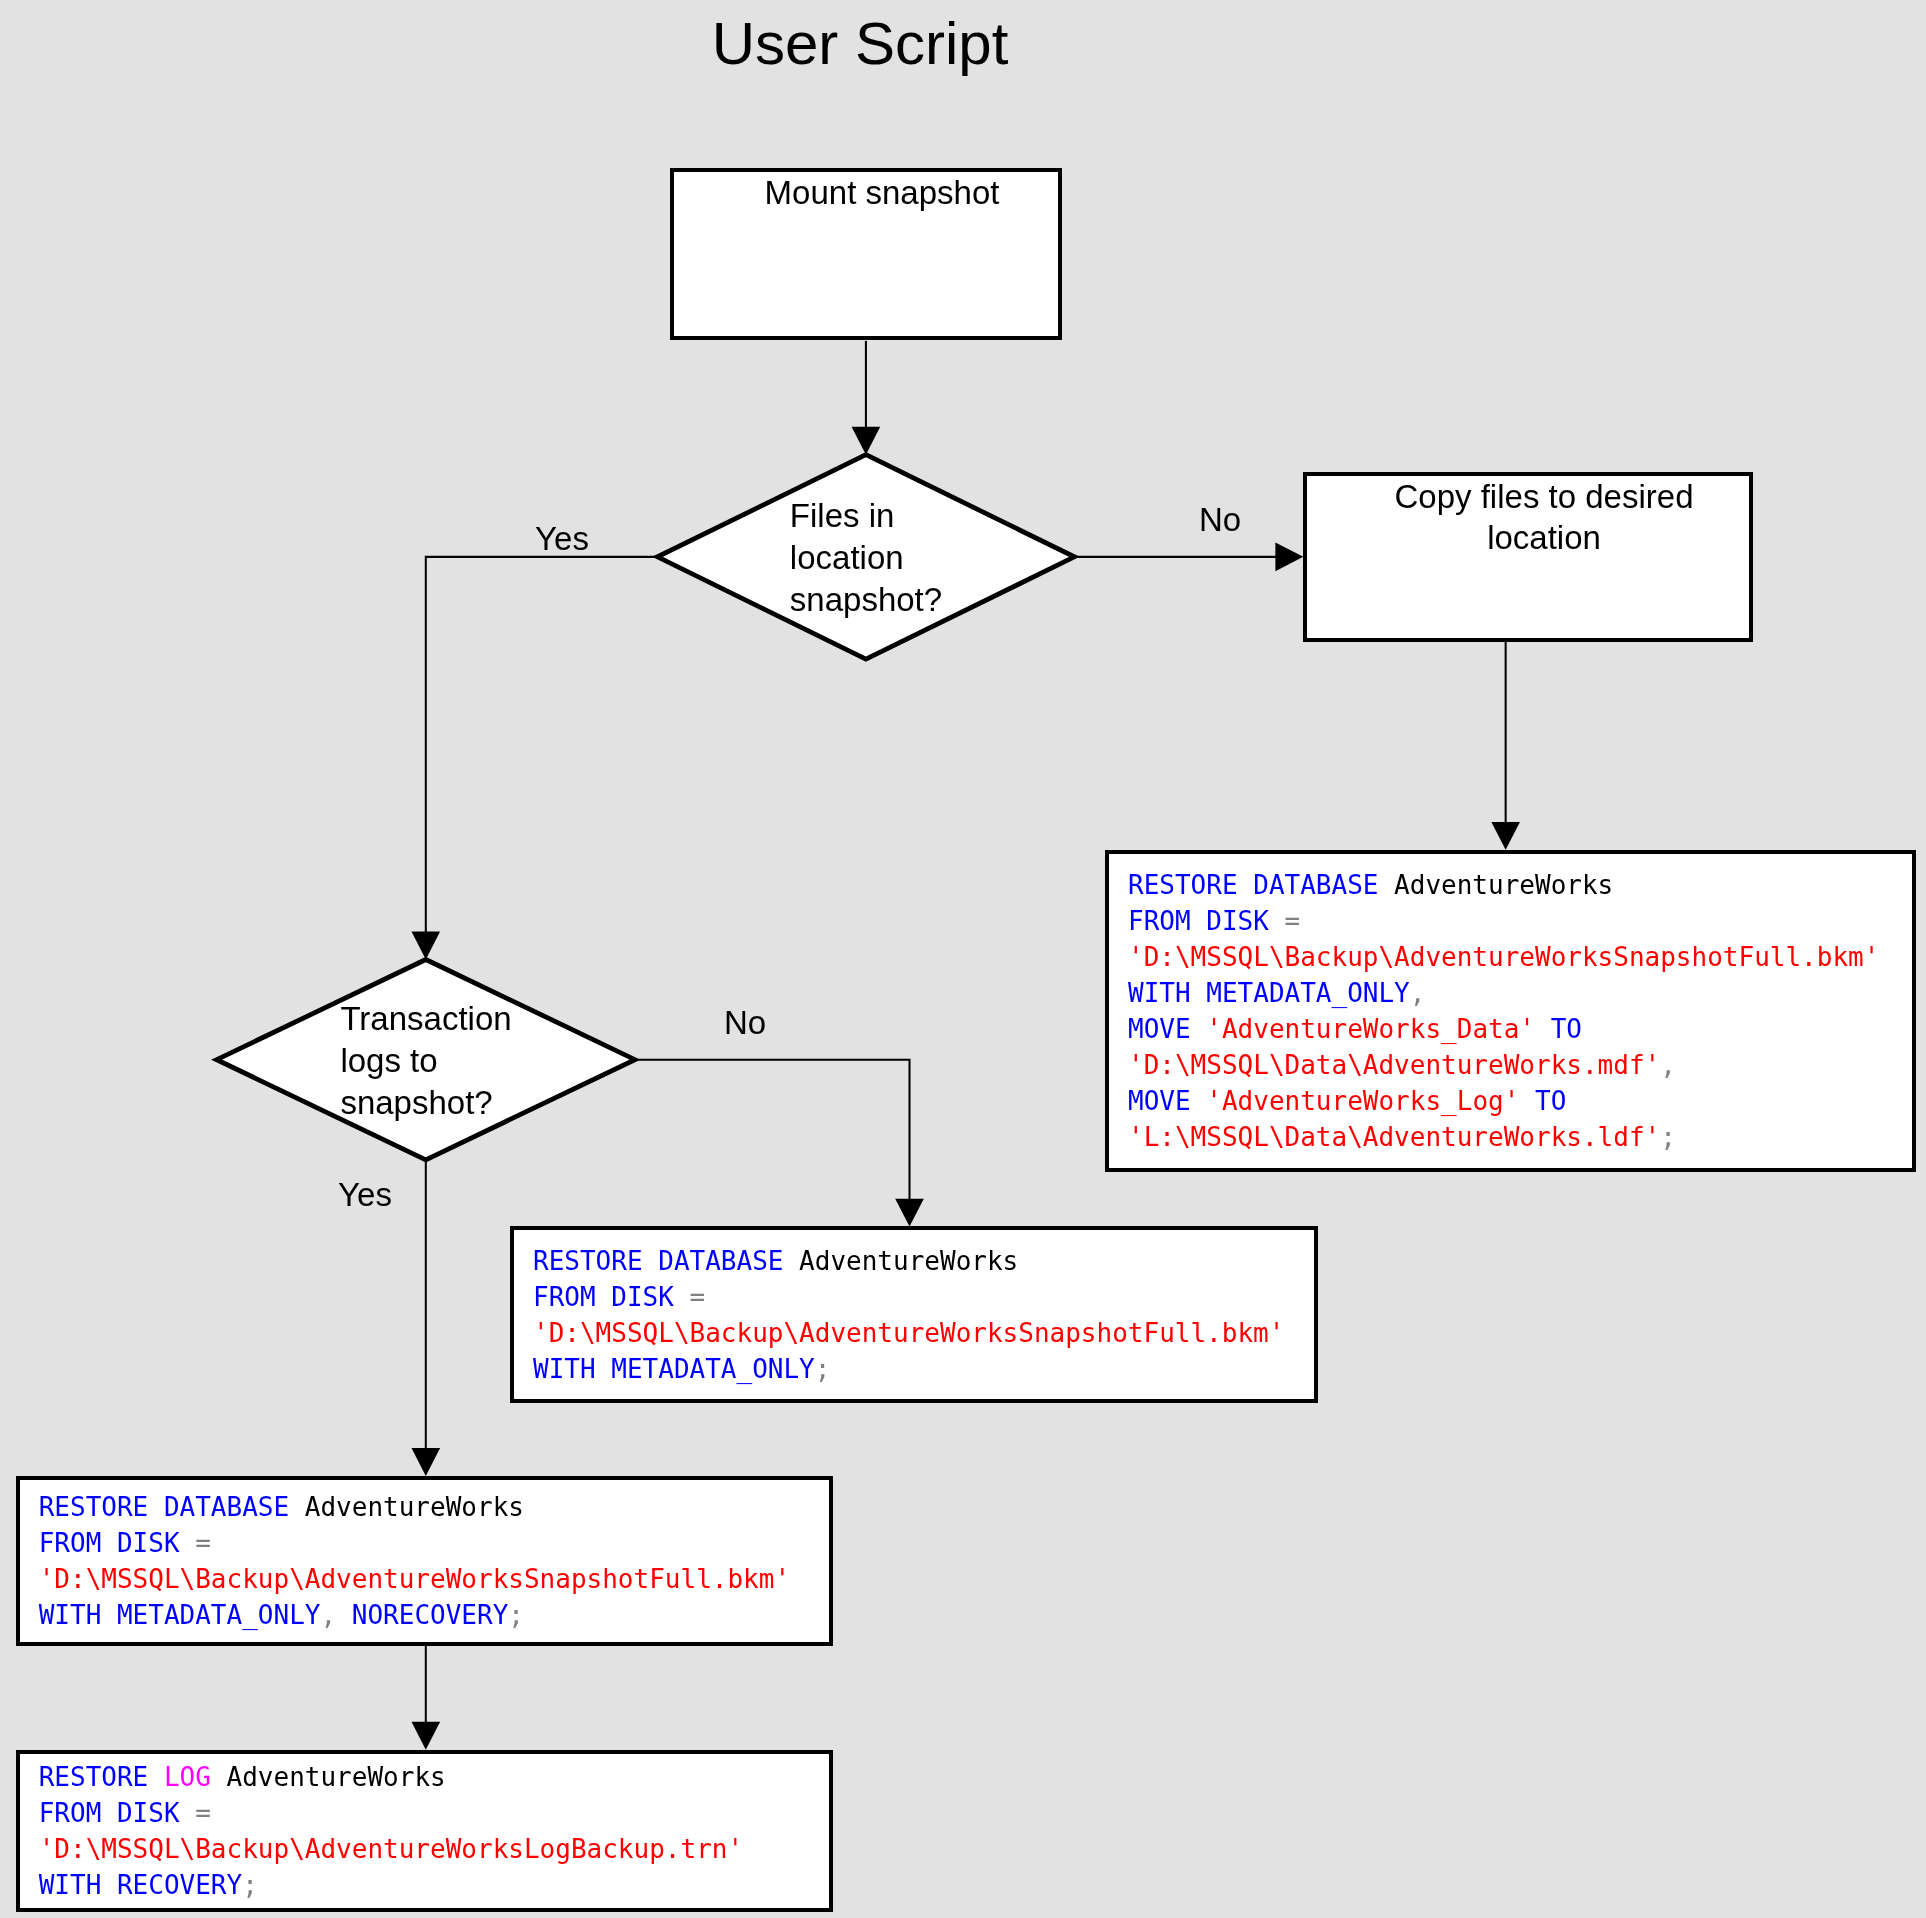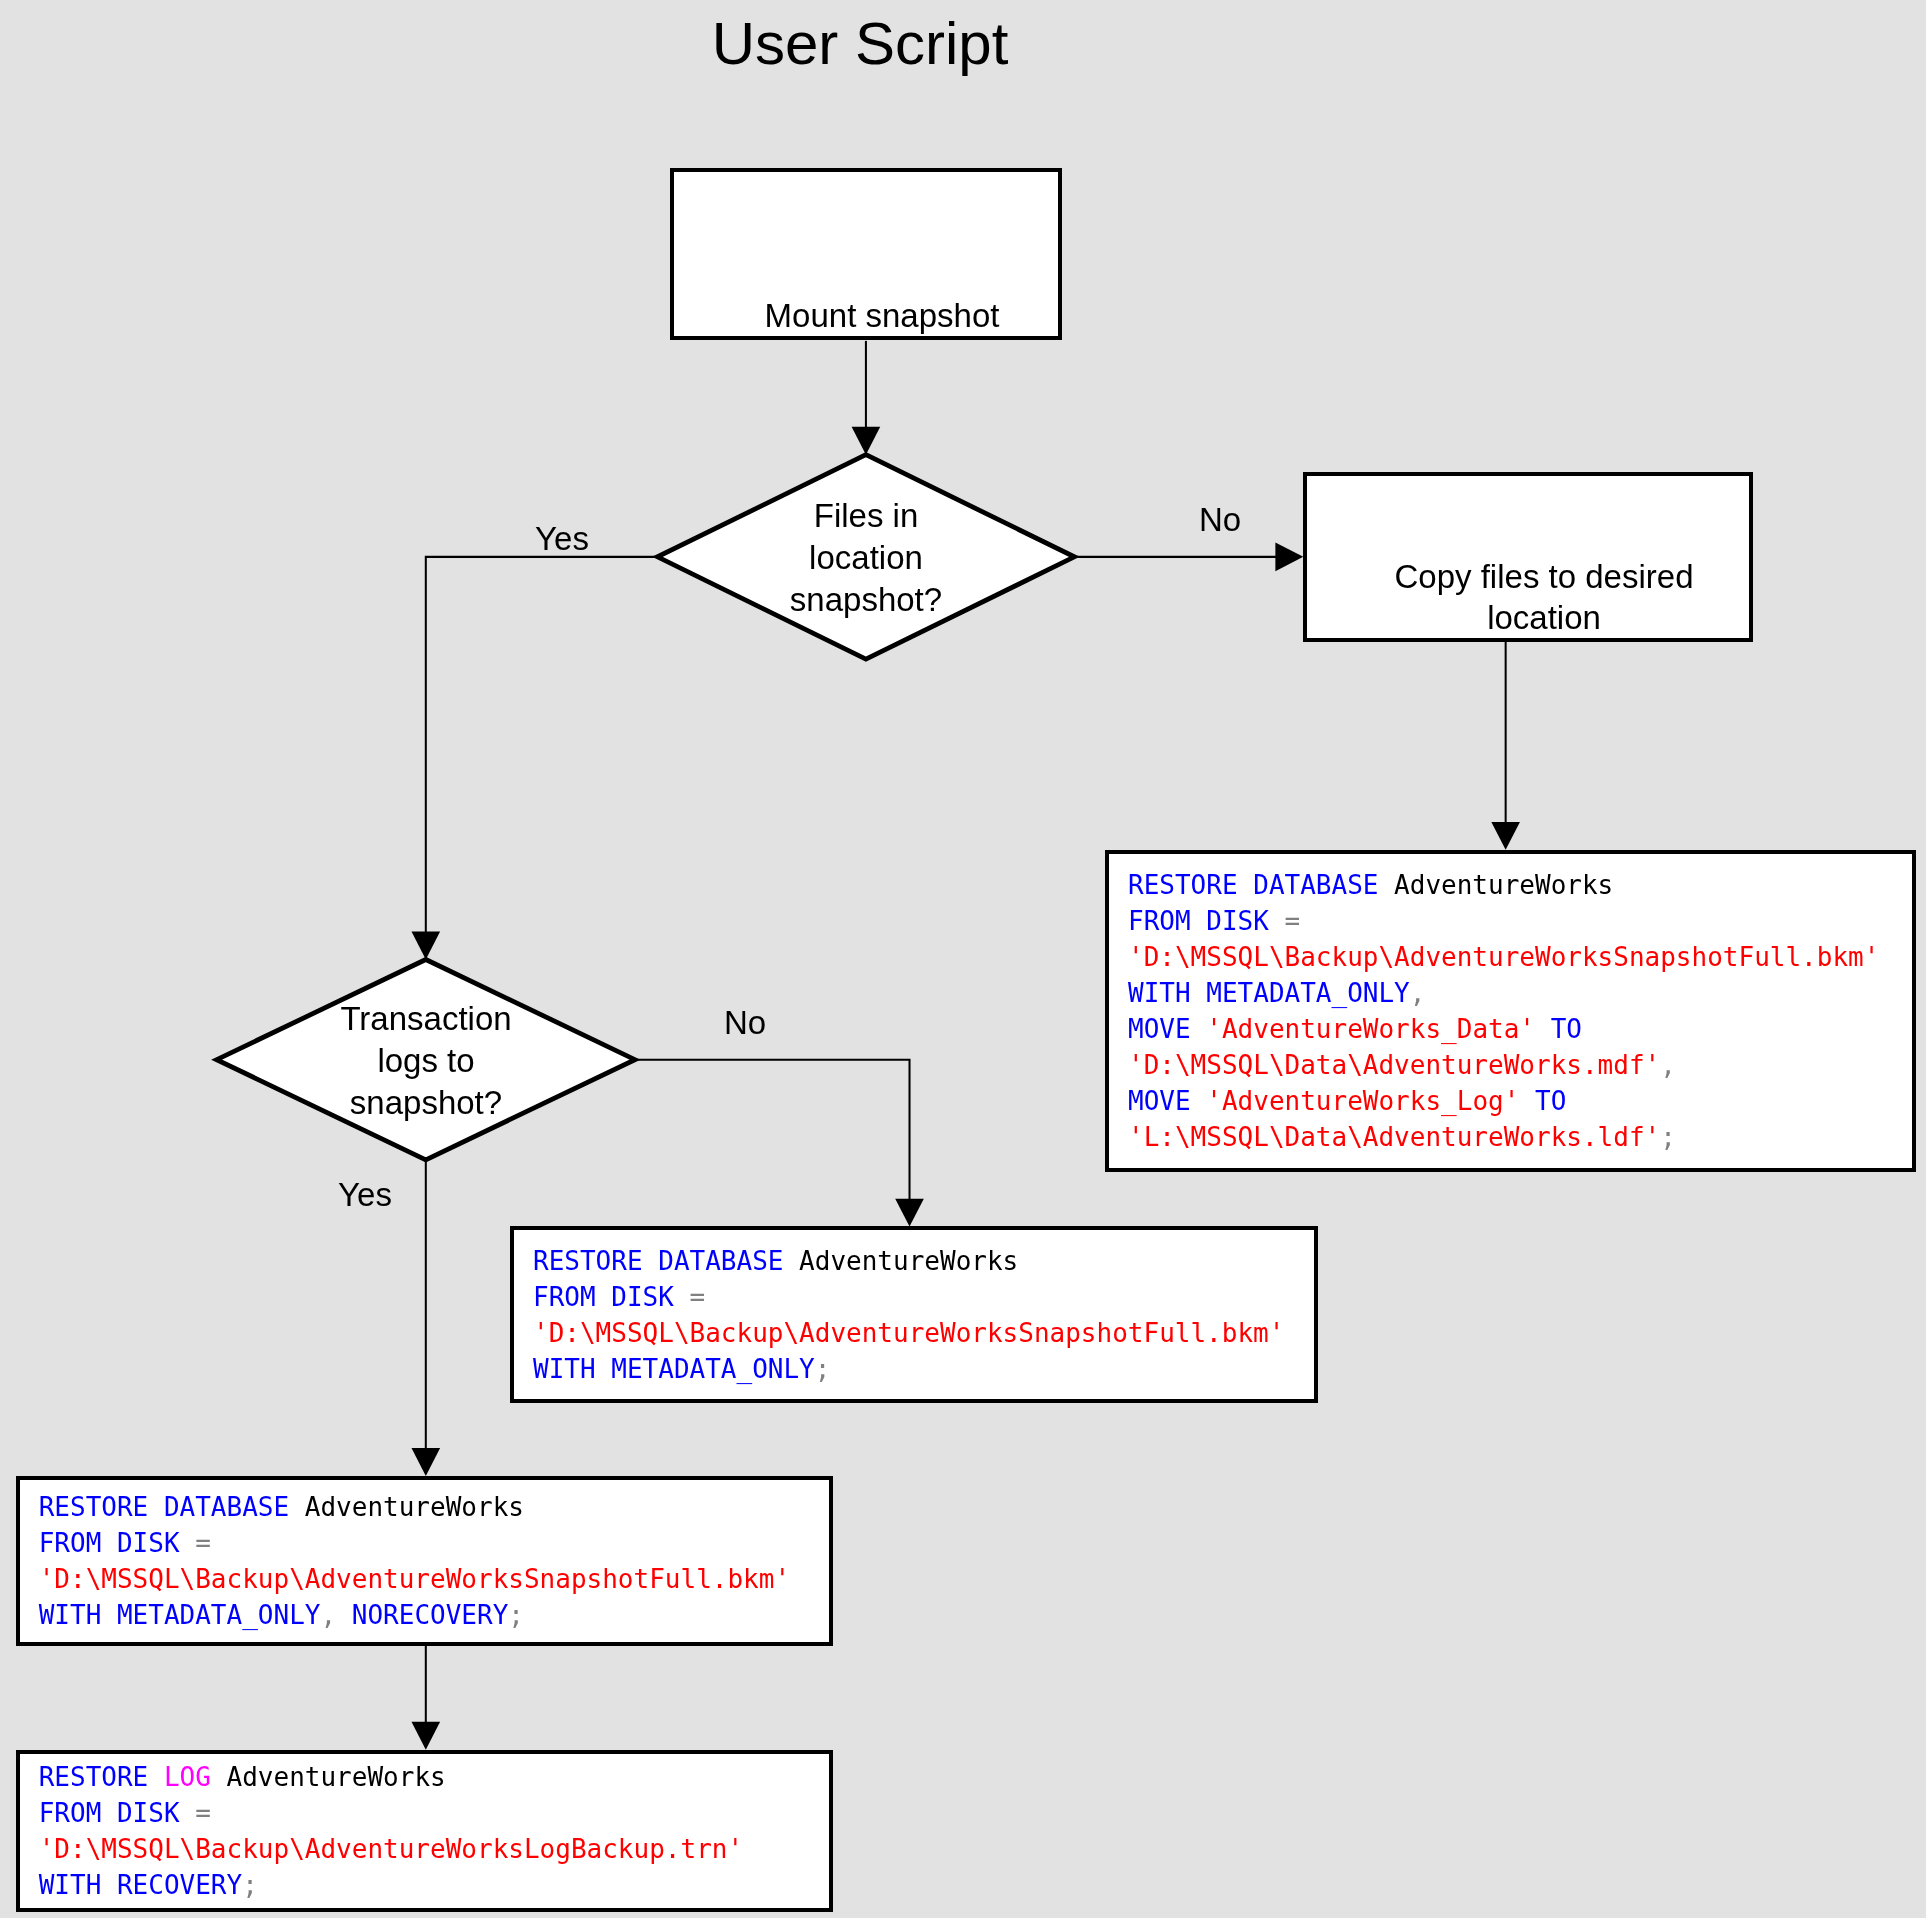--- a/index.html
+++ b/index.html
@@ -6,23 +6,23 @@
     --bg:#E2E2E2; --fill:#FFFFFF; --line:#000000;
     --kw:#0000FF; --str:#FF0000; --id:#000000; --op:#808080; --logkw:#FF00FF;
   }
   html,body{margin:0;padding:0;background:var(--bg);}
   .canvas{position:relative;width:1926px;height:1919px;background:var(--bg);overflow:hidden;
           font-family:"Liberation Sans",sans-serif;color:#000;}
   .wires{position:absolute;left:0;top:0;}
   .page-title{position:absolute;left:860px;top:15px;transform:translateX(-50%);
               font-size:60px;line-height:57px;color:#000;white-space:nowrap;}
   .node{position:absolute;box-sizing:border-box;background:var(--fill);border:4.8px solid var(--line);
-        display:flex;flex-direction:column;align-items:center;justify-content:flex-end;
+        display:flex;flex-direction:column;align-items:center;justify-content:flex-start;
         text-align:center;font-size:33px;line-height:41px;padding-left:32px;}
-  .diamond-label{position:absolute;transform:translate(-50%,-50%);text-align:center;
+  .diamond-label{position:absolute;transform:translate(-50%,-50%);
                  font-size:33px;line-height:42px;white-space:nowrap;}
   .edge-label{position:absolute;transform:translate(-50%,-50%);font-size:33px;line-height:35px;white-space:nowrap;}
   .code-box{position:absolute;box-sizing:border-box;background:var(--fill);border:4.8px solid var(--line);
             display:flex;flex-direction:column;justify-content:center;
             font-family:"DejaVu Sans Mono","Liberation Mono",monospace;
             font-size:26px;line-height:36px;padding-left:19px;white-space:pre;}
   .tk-kw{color:var(--kw);} .tk-str{color:var(--str);margin-top:32px;} .tk-id{color:var(--id);}
   .tk-op{color:var(--op);} .tk-log{color:var(--logkw);}
 </style>
 </head>

